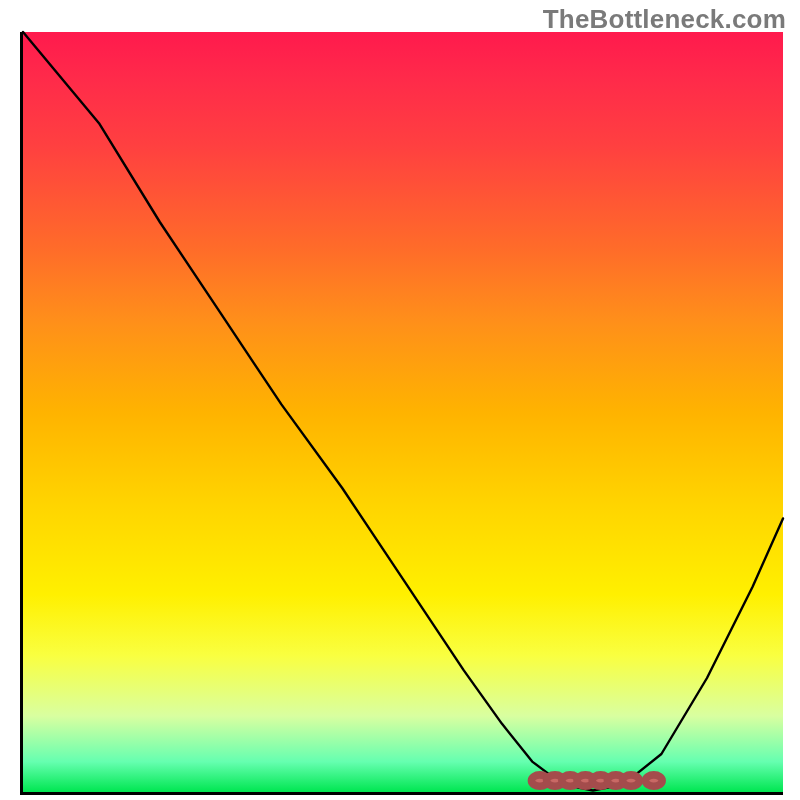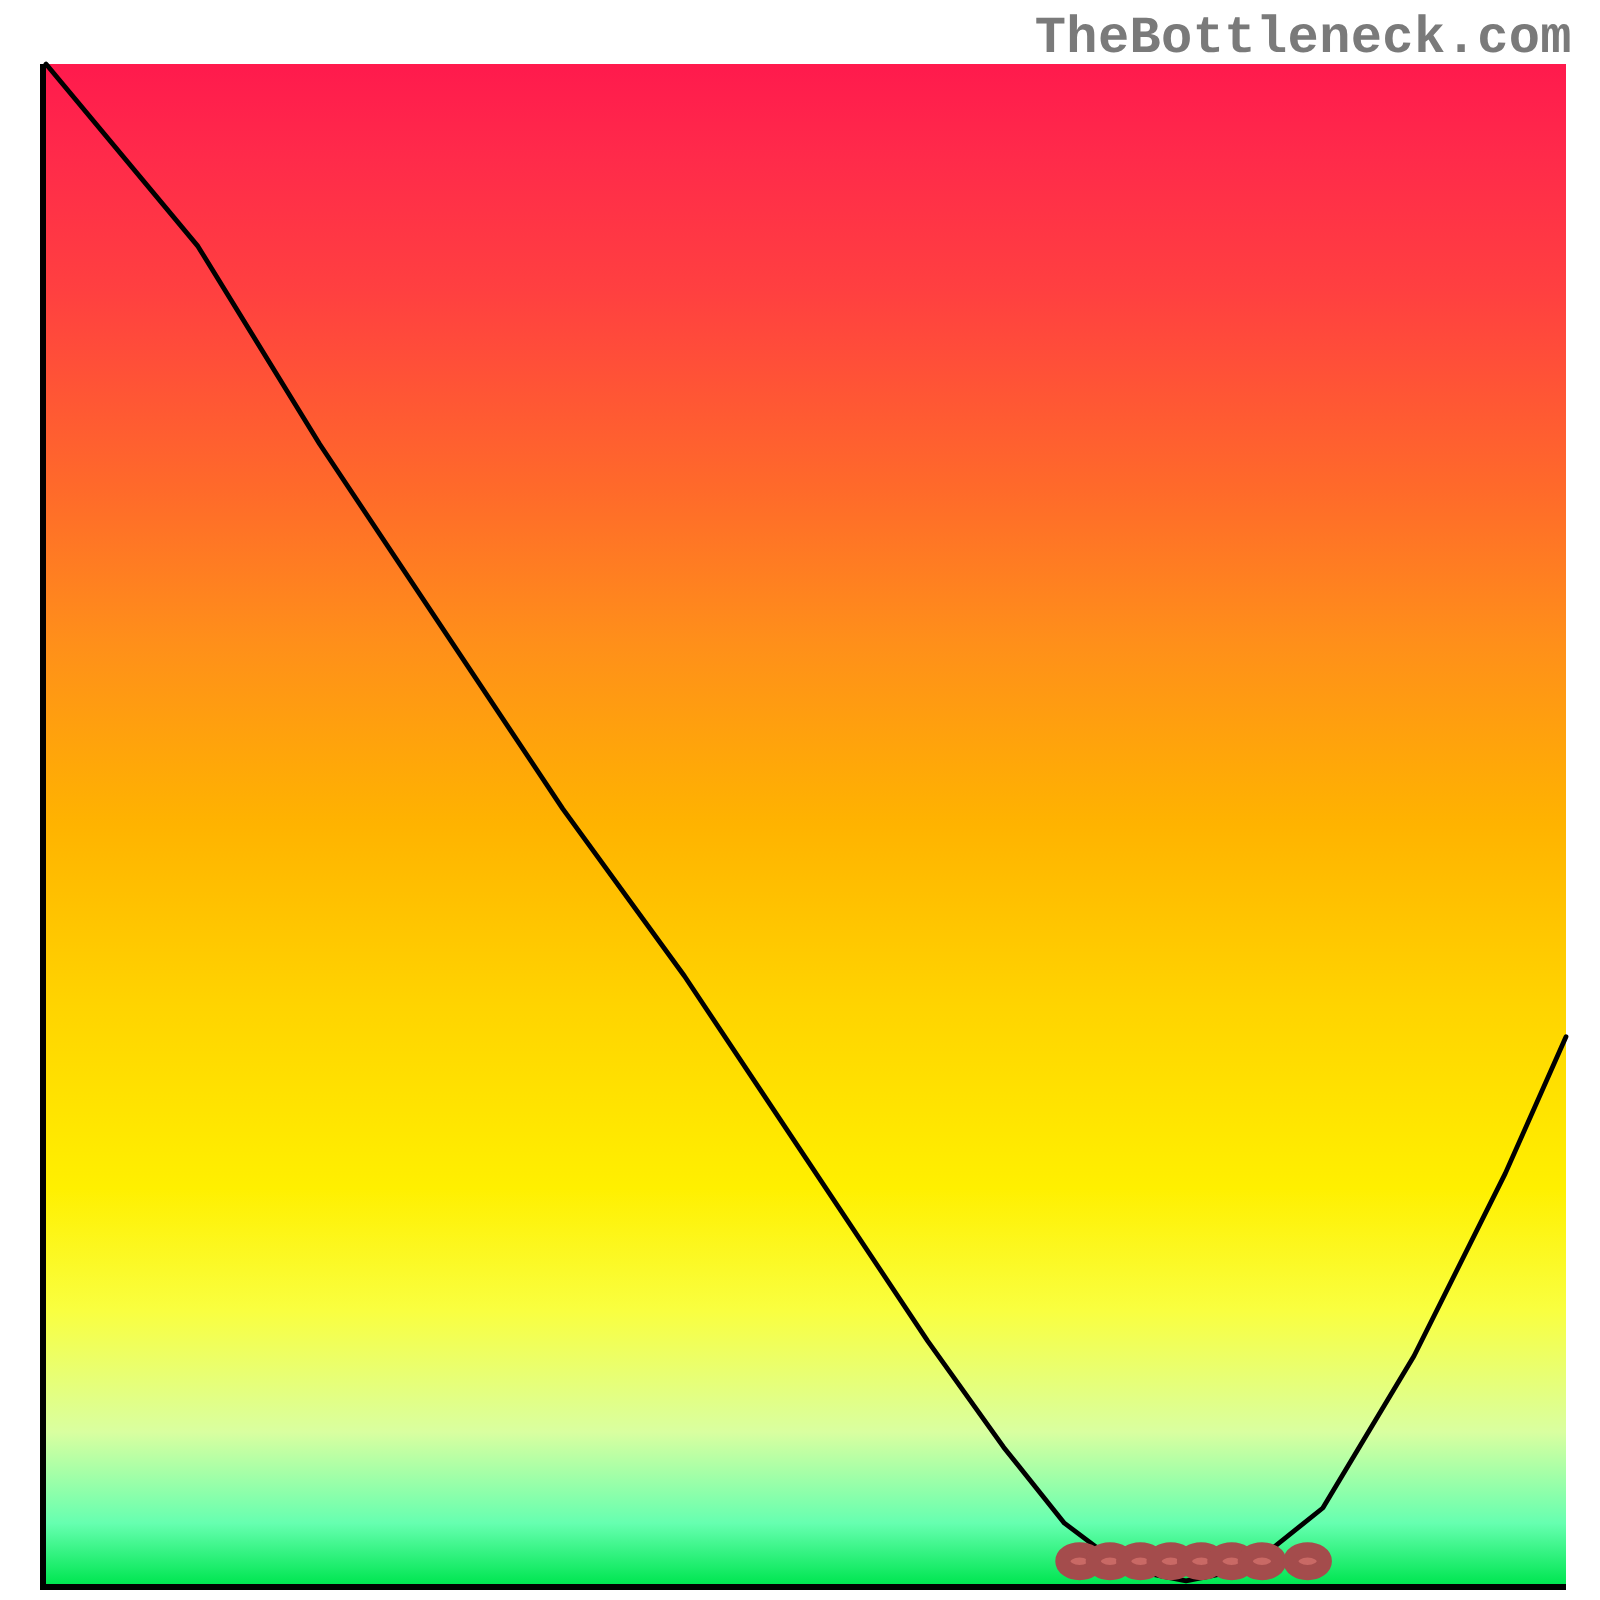--- a/index.html
+++ b/index.html
@@ -16,21 +16,20 @@
     height: 800px;
   }
   .attribution {
     position: absolute;
     top: 4px;
     right: 14px;
     font-size: 26px;
     font-weight: 600;
     color: #7a7a7a;
     letter-spacing: 0.2px;
-    font-family: Liberation Mono, monospace;
   }
   .plot {
     position: absolute;
     left: 20px;
     top: 32px;
     width: 760px;
     height: 760px;
     
     border-left: 3px solid #000;
     border-bottom: 3px solid #000;

